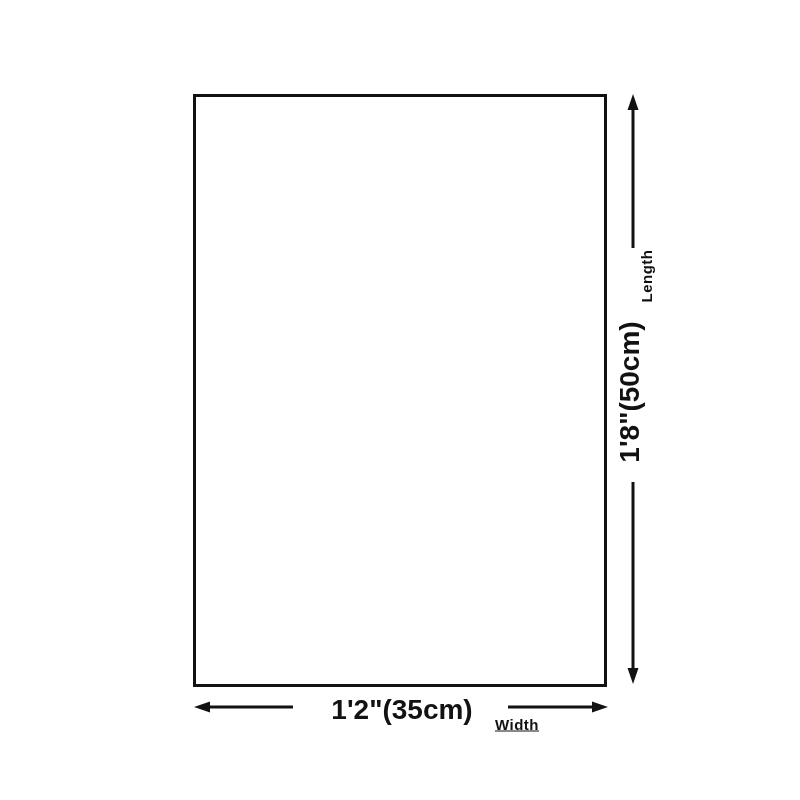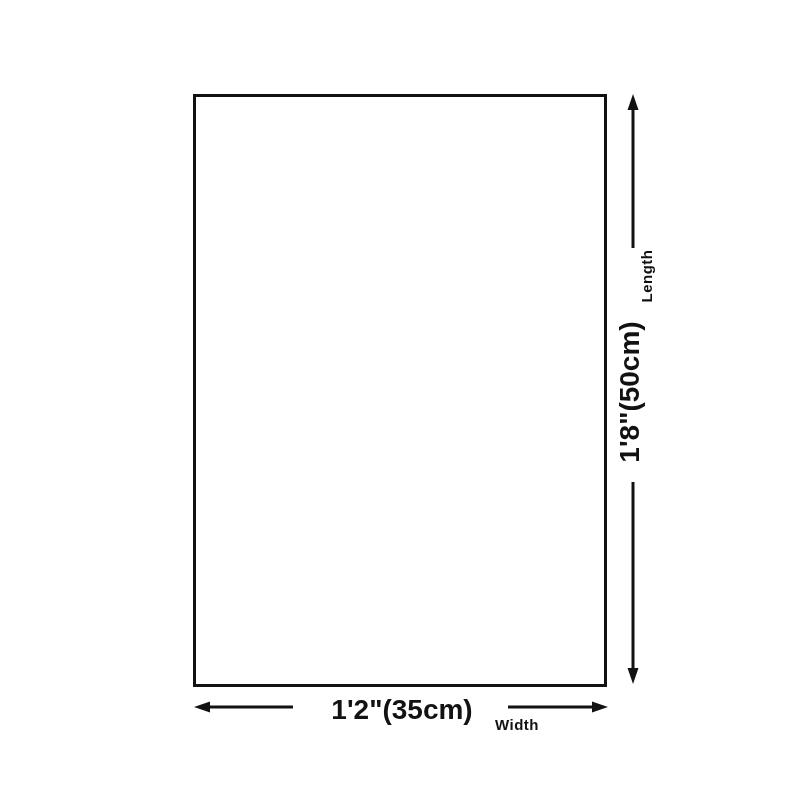--- a/index.html
+++ b/index.html
@@ -47,20 +47,21 @@
     left: 646px; top: 276px;
     transform: translate(-50%, -50%) rotate(-90deg);
   }
   .wid-value {
     left: 402px; top: 710px;
     transform: translate(-50%, -50%);
   }
   .wid-label {
     left: 517px; top: 724px;
     transform: translate(-50%, -50%);
+    text-decoration: underline;
   }
 </style>
 </head>
 <body>
 
 <div class="stage">
 
   <div class="product-rect"></div>
 
   <svg class="overlay" viewBox="0 0 800 800" aria-hidden="true">

